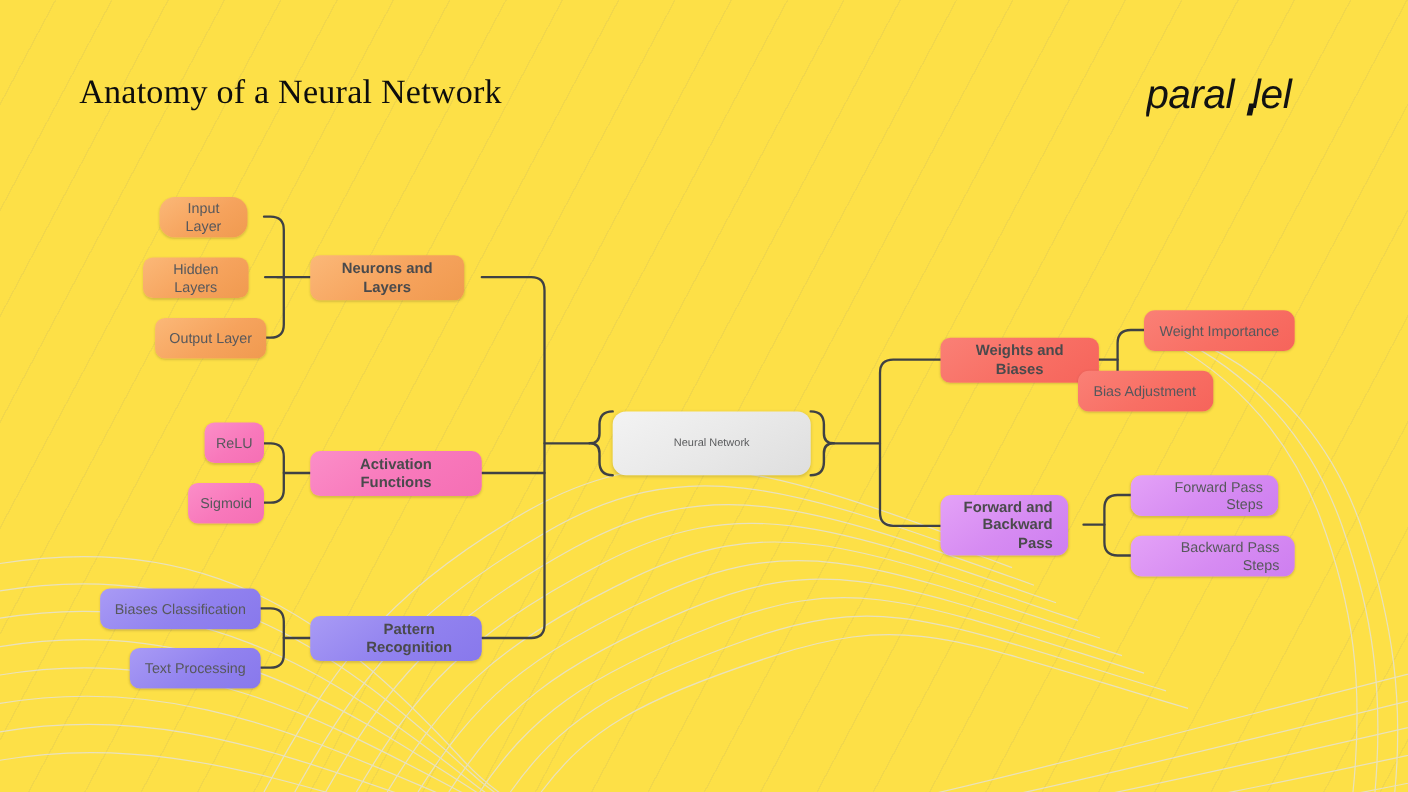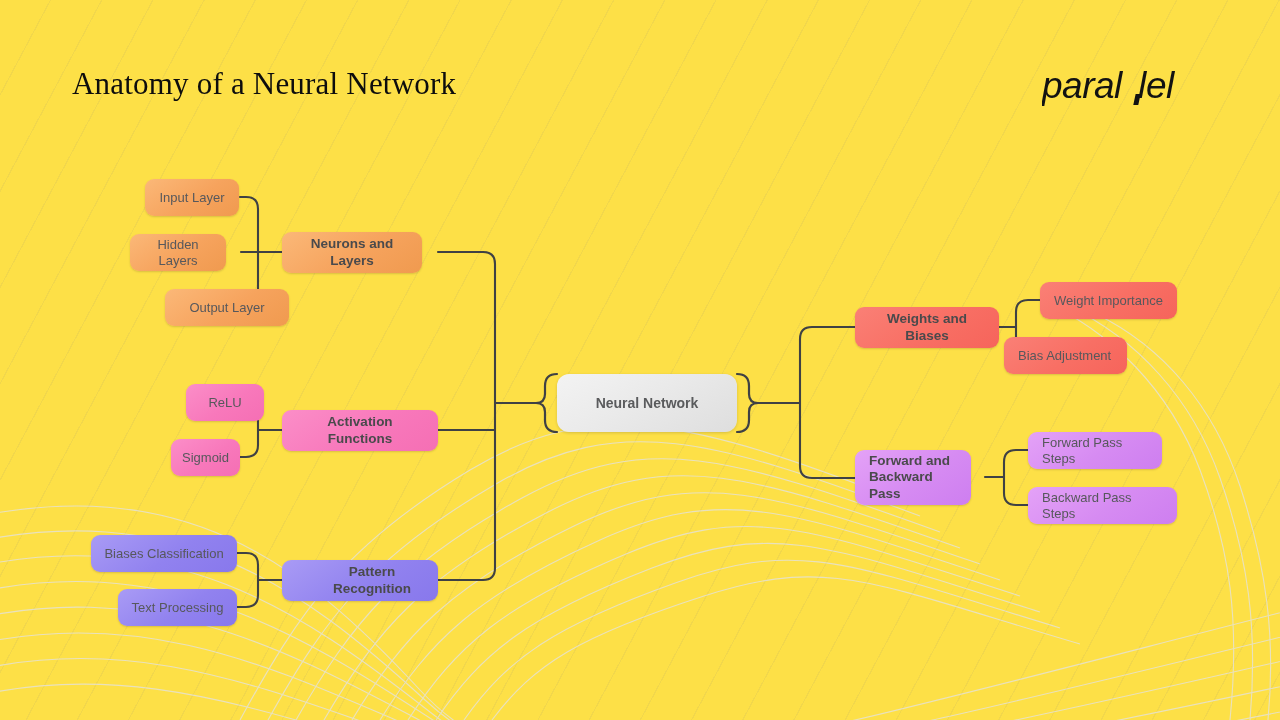--- a/index.html
+++ b/index.html
@@ -65,25 +65,25 @@
     box-sizing: border-box;
     display: flex;
     align-items: center;
     border-radius: 9px;
     color: #494b4d;
     line-height: 1.2;
     box-shadow: 0 1px 2px rgba(40,30,40,0.17);
     white-space: pre-line;
   }
   .node.center-al { justify-content: center; text-align: center; }
-  .node.left-al   { justify-content: flex-start; text-align: left; }
+  .node.left-al   { justify-content: flex-start; text-align: right; border-radius: 10px; }
 
   .lvl1 { font-size: 13.5px; font-weight: bold; color: #4a4a4c; }
   .lvl2 { font-size: 13px;   font-weight: normal; color: #57585c; }
-  .root { font-size: 14px;   font-weight: bold; color: #5a5b5d; align-items: center; }
+  .root { font-size: 10px;   font-weight: normal; color: #5a5b5d; align-items: center; }
 
   .root-node {
     border-radius: 12px;
     background: linear-gradient(150deg, #f3f3f3 0%, #eaeaea 45%, #dedede 100%);
     box-shadow: 0 1px 3px rgba(40,40,40,0.18);
   }
 
   
   .fill-orange  { background: linear-gradient(145deg, #fbb878 0%, #f6a35d 55%, #f09a4f 100%); }
   .fill-pink    { background: linear-gradient(145deg, #fb8ec8 0%, #f878bb 55%, #f56fb4 100%); }
@@ -175,34 +175,34 @@
     </g>
   </svg>
 
   <div class="node root-node root center-al pad-c" style="left:557px; top:374px; width:180px; height:58px;">
     <span>Neural Network</span>
   </div>
 
   <div class="node fill-orange lvl1 center-al pad-c" style="left:282px; top:232px; width:140px; height:41px;">
     <span>Neurons and Layers</span>
   </div>
-  <div class="node fill-orange lvl2 center-al pad-c" style="left:145px; top:179px; width:94px; height:37px;">
+  <div class="node fill-orange lvl2 center-al pad-c" style="left:145px; top:179px; width:80px; height:37px;border-radius:14px;">
     <span>Input Layer</span>
   </div>
   <div class="node fill-orange lvl2 center-al pad-c" style="left:130px; top:234px; width:96px; height:37px;">
     <span>Hidden Layers</span>
   </div>
-  <div class="node fill-orange lvl2 center-al pad-c" style="left:141px; top:289px; width:124px; height:37px;margin-left:24px;">
+  <div class="node fill-orange lvl2 center-al pad-c" style="left:141px; top:289px; width:101px; height:37px;">
     <span>Output Layer</span>
   </div>
 
   <div class="node fill-pink lvl1 center-al pad-c" style="left:282px; top:410px; width:156px; height:41px;">
     <span>Activation Functions</span>
   </div>
-  <div class="node fill-pink lvl2 center-al pad-c" style="left:186px; top:384px; width:78px; height:37px;">
+  <div class="node fill-pink lvl2 center-al pad-c" style="left:186px; top:384px; width:54px; height:37px;">
     <span>ReLU</span>
   </div>
   <div class="node fill-pink lvl2 center-al pad-c" style="left:171px; top:439px; width:69px; height:37px;">
     <span>Sigmoid</span>
   </div>
 
   <div class="node fill-violet lvl1 center-al pad-c" style="left:282px; top:560px; width:156px; height:41px;padding-left:36px;">
     <span>Pattern Recognition</span>
   </div>
   <div class="node fill-violet lvl2 center-al pad-c" style="left:91px; top:535px; width:146px; height:37px;">
@@ -211,21 +211,21 @@
   <div class="node fill-violet lvl2 center-al pad-c" style="left:118px; top:589px; width:119px; height:37px;">
     <span>Text Processing</span>
   </div>
 
   <div class="node fill-red lvl1 center-al pad-c" style="left:855px; top:307px; width:144px; height:41px;">
     <span>Weights and Biases</span>
   </div>
   <div class="node fill-red lvl2 left-al pad-l" style="left:1040px; top:282px; width:137px; height:37px;">
     <span>Weight Importance</span>
   </div>
-  <div class="node fill-red lvl2 left-al pad-l" style="left:1004px; top:337px; width:123px; height:37px;">
+  <div class="node fill-red lvl2 left-al pad-l" style="left:980px; top:337px; width:123px; height:37px;">
     <span>Bias Adjustment</span>
   </div>
 
   <div class="node fill-magenta lvl1 left-al pad-l" style="left:855px; top:450px; width:116px; height:55px;">
     <span>Forward and
 Backward Pass</span>
   </div>
   <div class="node fill-magenta lvl2 left-al pad-l" style="left:1028px; top:432px; width:134px; height:37px;">
     <span>Forward Pass Steps</span>
   </div>

